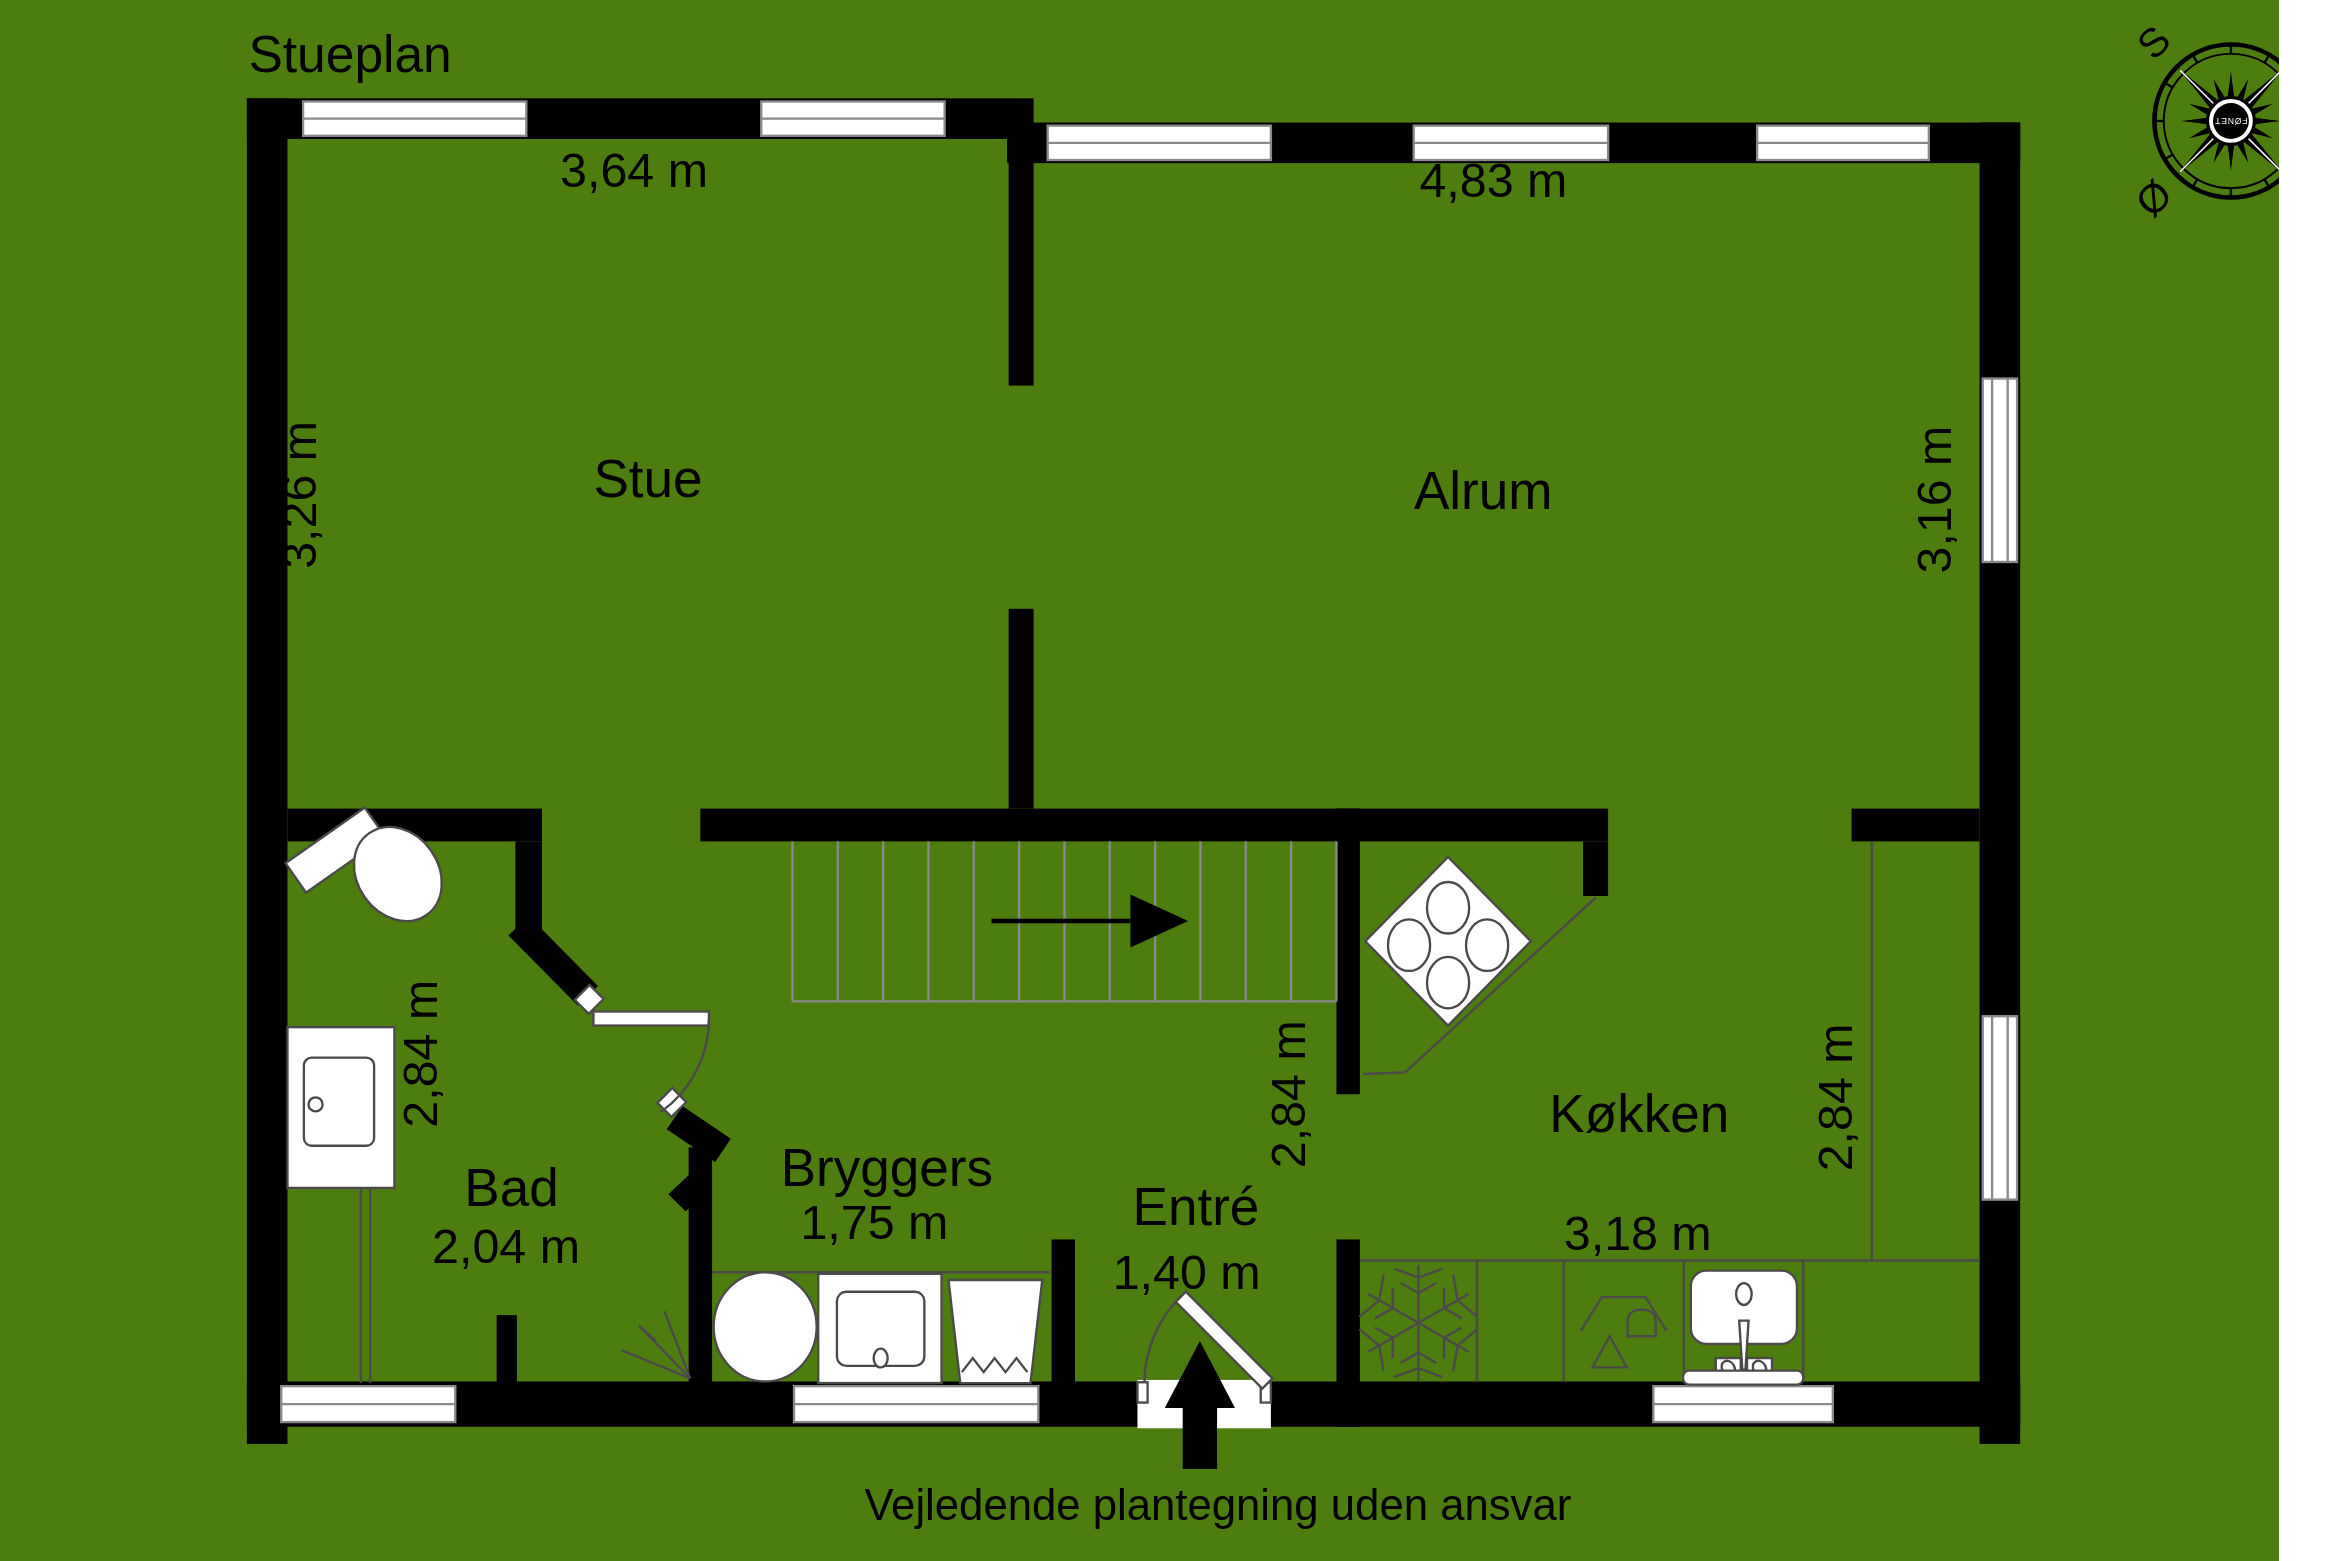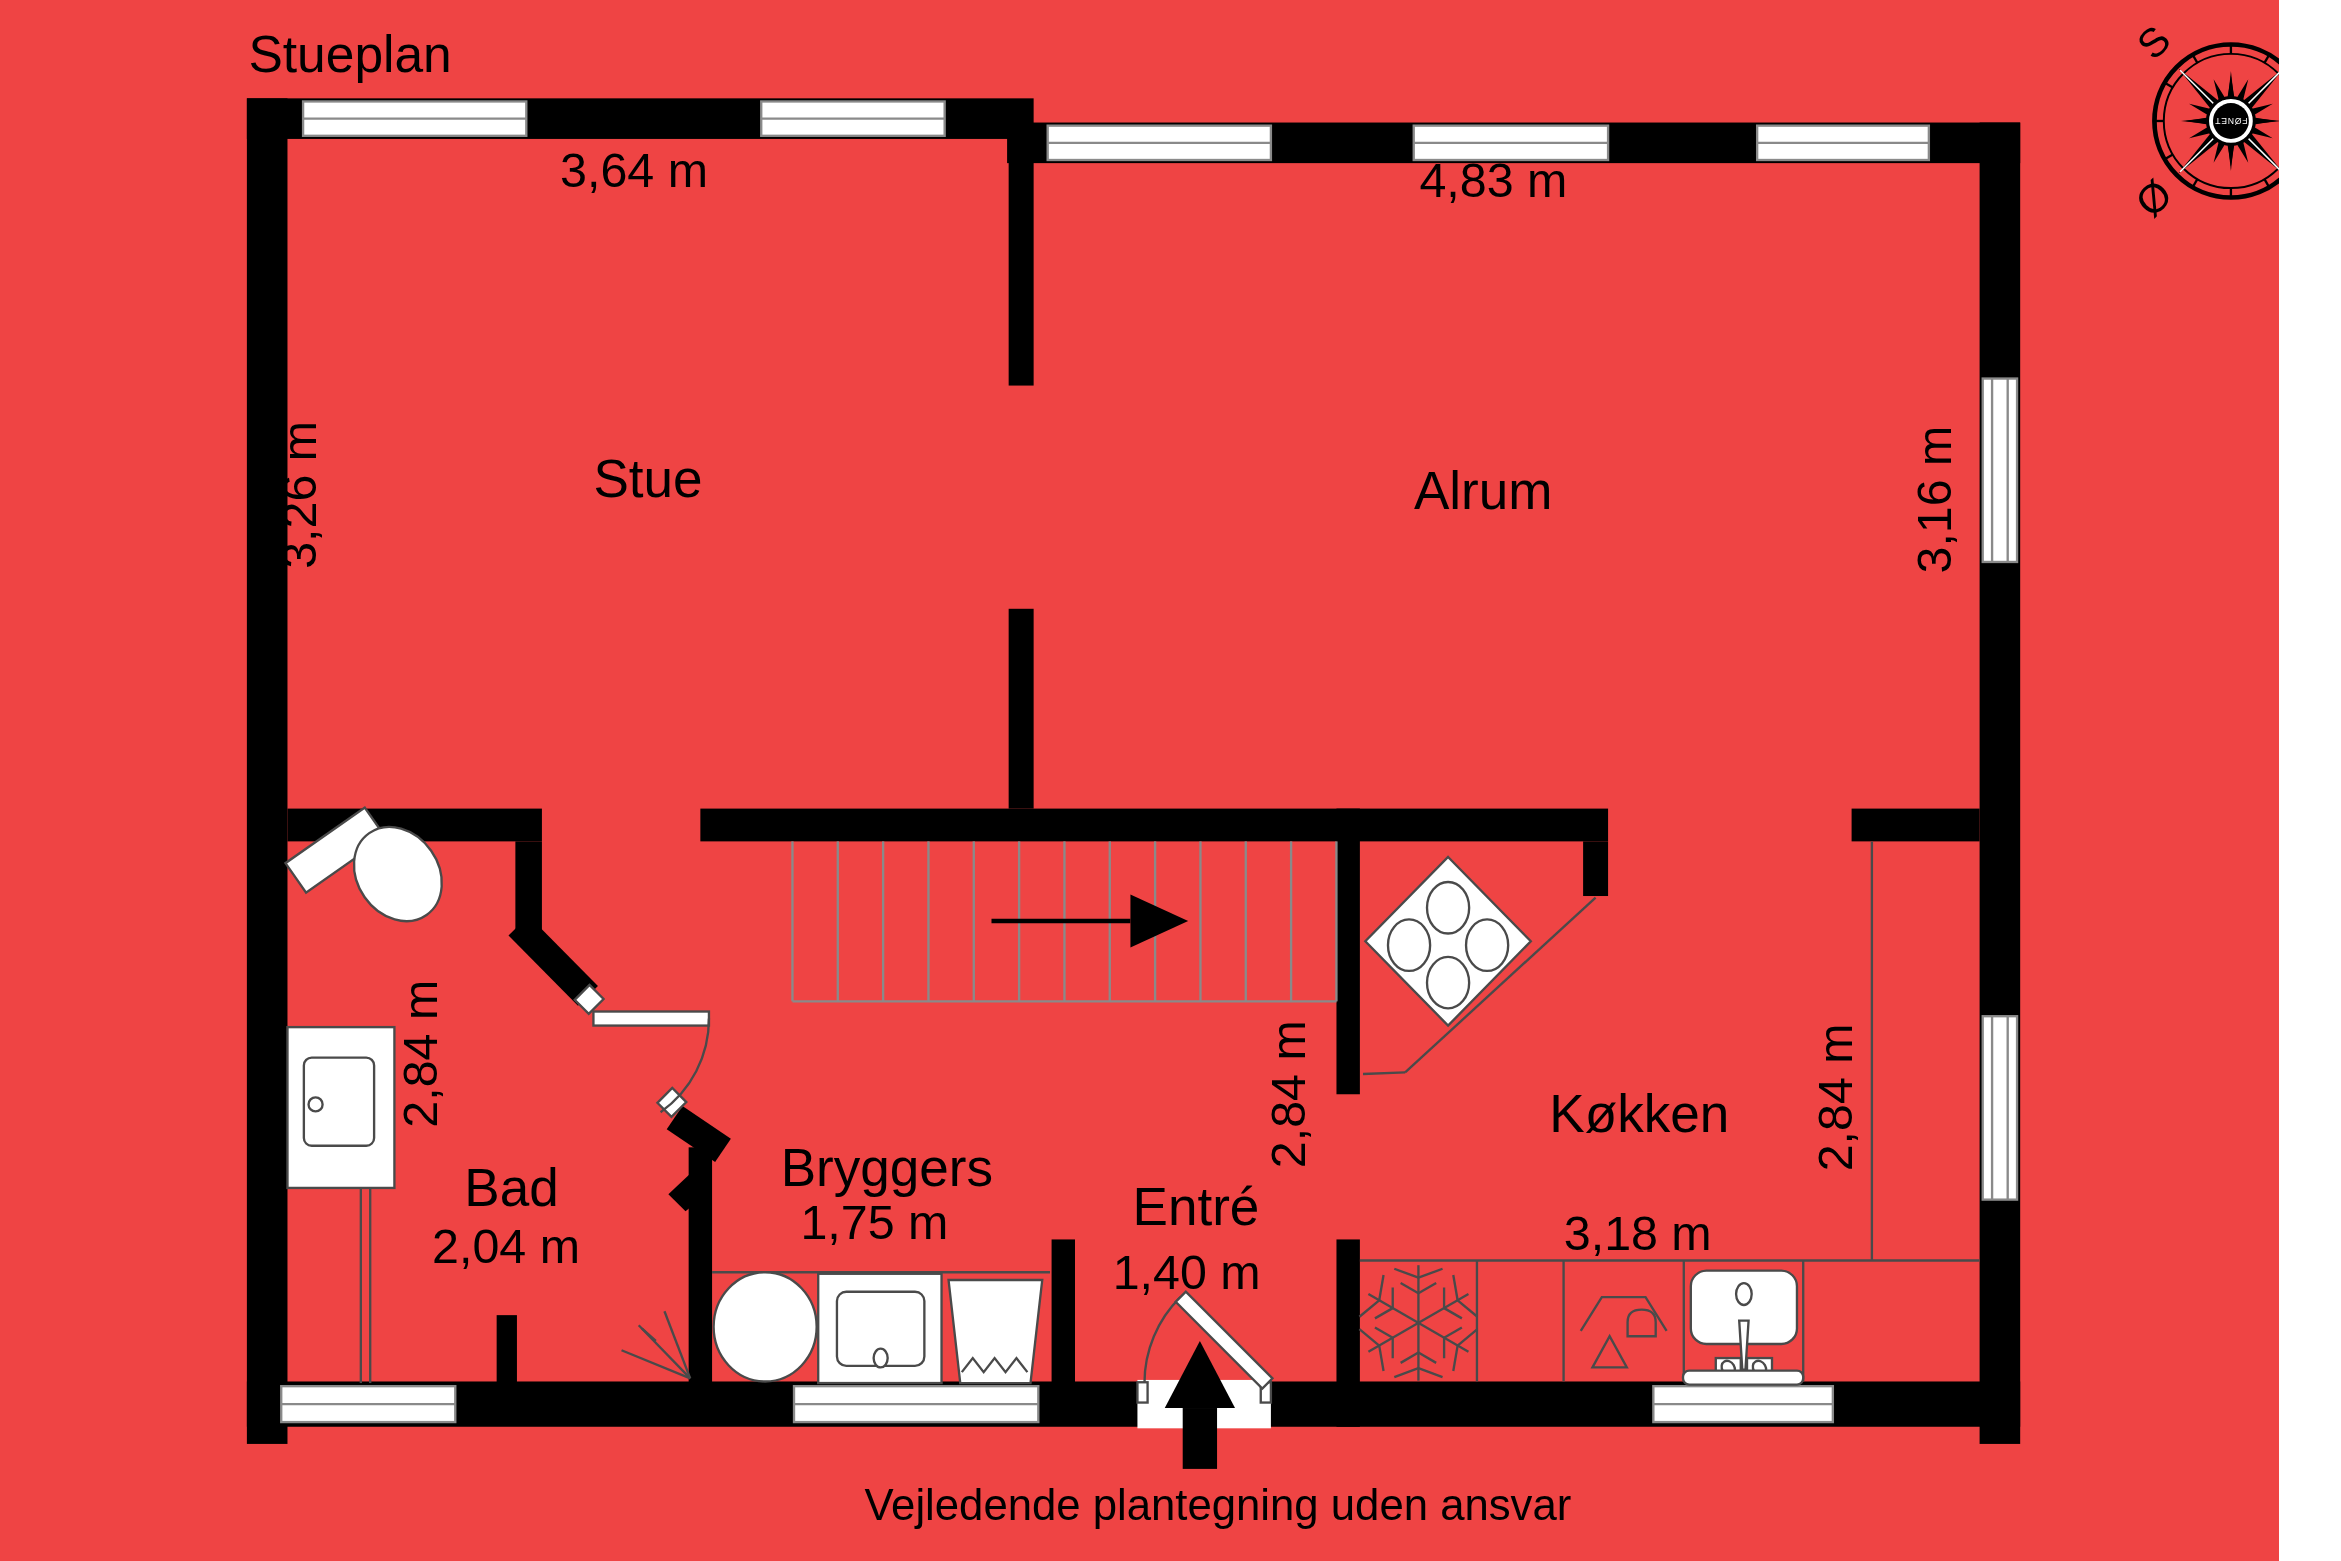--- a/index.html
+++ b/index.html
@@ -1,16 +1,16 @@
 <!DOCTYPE html>
 <html style="font-size:12.5px"><head>
 <meta charset="utf-8">
 <style>
   html,body{margin:0;padding:0;background:#ffffff;}
-  #stage{position:relative;width:2279px;height:1561px;background:#ef4444;overflow:hidden;}
+  #stage{position:relative;width:2279px;height:1561px;background:#4d7c0f;overflow:hidden;}
   svg{position:absolute;left:0;top:0;}
   text{font-family:"Liberation Sans","DejaVu Sans",sans-serif;fill:#000;}
   .room-name{font-size:68px;}
   .dim{font-size:62px;}
   .title{font-size:66px;}
   .disclaimer{font-size:56px;}
   .compass-letter{font-size:52px;}
   .wall{fill:#000;}
   .thin{stroke:#4a4a4a;stroke-width:3;fill:none;}
   .thin-gray{stroke:#8a8a8a;stroke-width:3;fill:none;}

